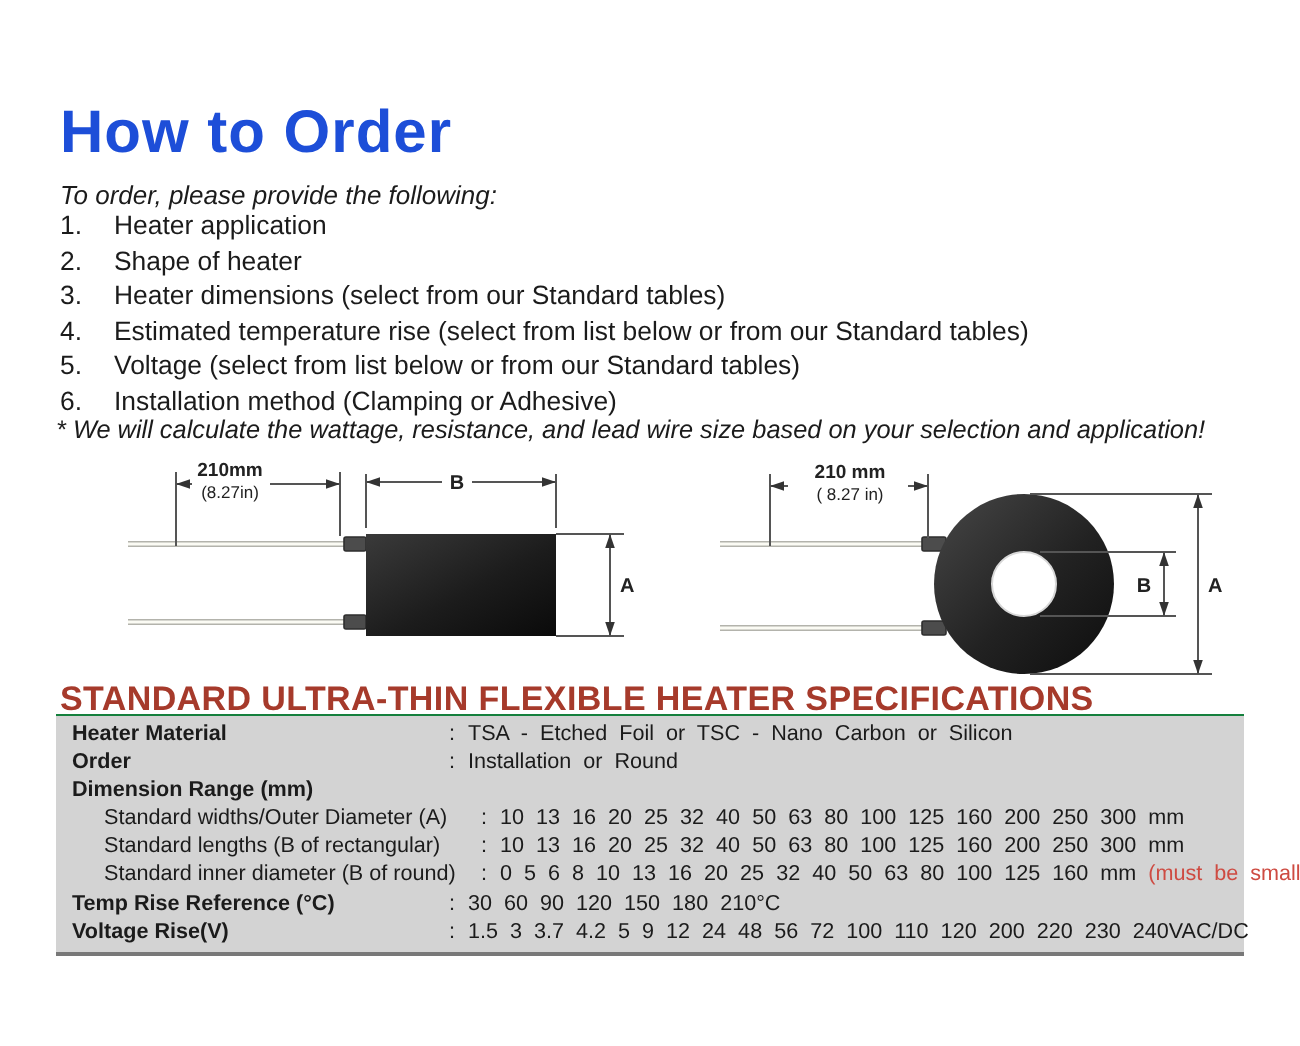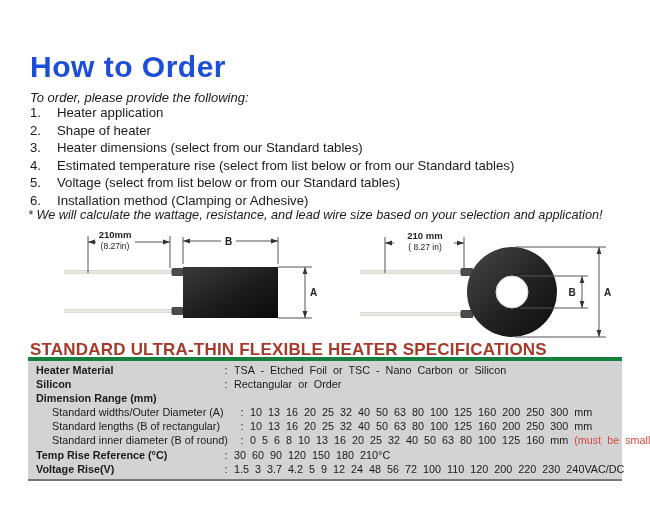--- a/index.html
+++ b/index.html
@@ -16,21 +16,21 @@
   .steps{left:30px;top:104px;margin:0;padding:0;list-style:none;width:560px;}
   .steps li{display:flex;line-height:17.6px;font-size:13.2px;}
   .steps .num{width:27px;flex:0 0 27px;}
   .note{left:28px;top:208px;margin:0;font-size:12.7px;font-style:italic;width:600px;}
   .spec-heading{
     left:30px;top:340px;margin:0;font-size:17px;font-weight:bold;
     color:#a63a2b;letter-spacing:0.2px;
   }
   .spec-table{
     left:28px;top:357px;width:594px;background:#d3d3d3;
-    border-top:4px solid #15803d;border-bottom:2px solid #787878;
+    border-top:1px solid #15803d;border-bottom:2px solid #787878;
     padding:2px 0 3px 0;font-size:10.8px;
   }
   .srow{display:flex;line-height:14.1px;}
   .slabel{flex:0 0 182px;padding-left:8px;white-space:nowrap;}
   .slabel.b{font-weight:bold;}
   .slabel.ind{padding-left:24px;}
   .scolon{flex:0 0 16px;text-align:center;}
   .svalue{flex:1;white-space:nowrap;word-spacing:3px;}
   .rednote{color:#ce4b42;}
   svg text{font-family:"Liberation Sans",sans-serif;}
@@ -178,23 +178,23 @@
 
 <h2 class="abs spec-heading">STANDARD ULTRA-THIN FLEXIBLE HEATER SPECIFICATIONS</h2>
 
 <div class="abs spec-table">
     <div class="srow">
       <div class="slabel b">Heater Material</div>
       <div class="scolon">:</div>
       <div class="svalue"><span>TSA - Etched Foil or TSC - Nano Carbon or Silicon</span></div>
     </div>
     <div class="srow">
-      <div class="slabel b">Silicon</div>
-      <div class="scolon">:</div>
-      <div class="svalue"><span>Rectangular or Order</span></div>
+      <div class="slabel b">Order</div>
+      <div class="scolon">:</div>
+      <div class="svalue"><span>Installation or Round</span></div>
     </div>
     <div class="srow">
       <div class="slabel b">Dimension Range (mm)</div>
       <div class="scolon"></div>
       <div class="svalue"><span></span></div>
     </div>
     <div class="srow">
       <div class="slabel ind">Standard widths/Outer Diameter (A)</div>
       <div class="scolon">:</div>
       <div class="svalue"><span>10 13 16 20 25 32 40 50 63 80 100 125 160 200 250 300 mm</span></div>

